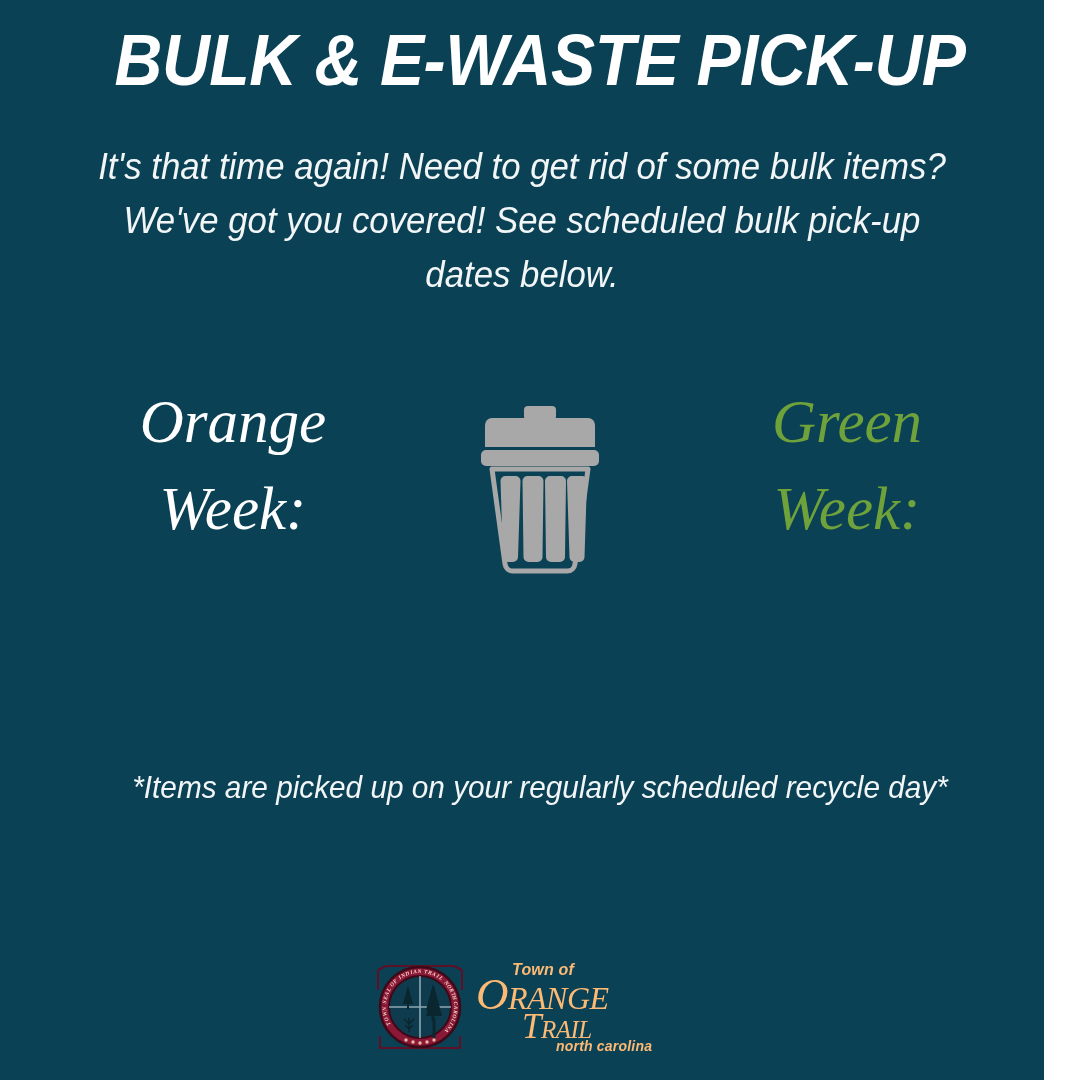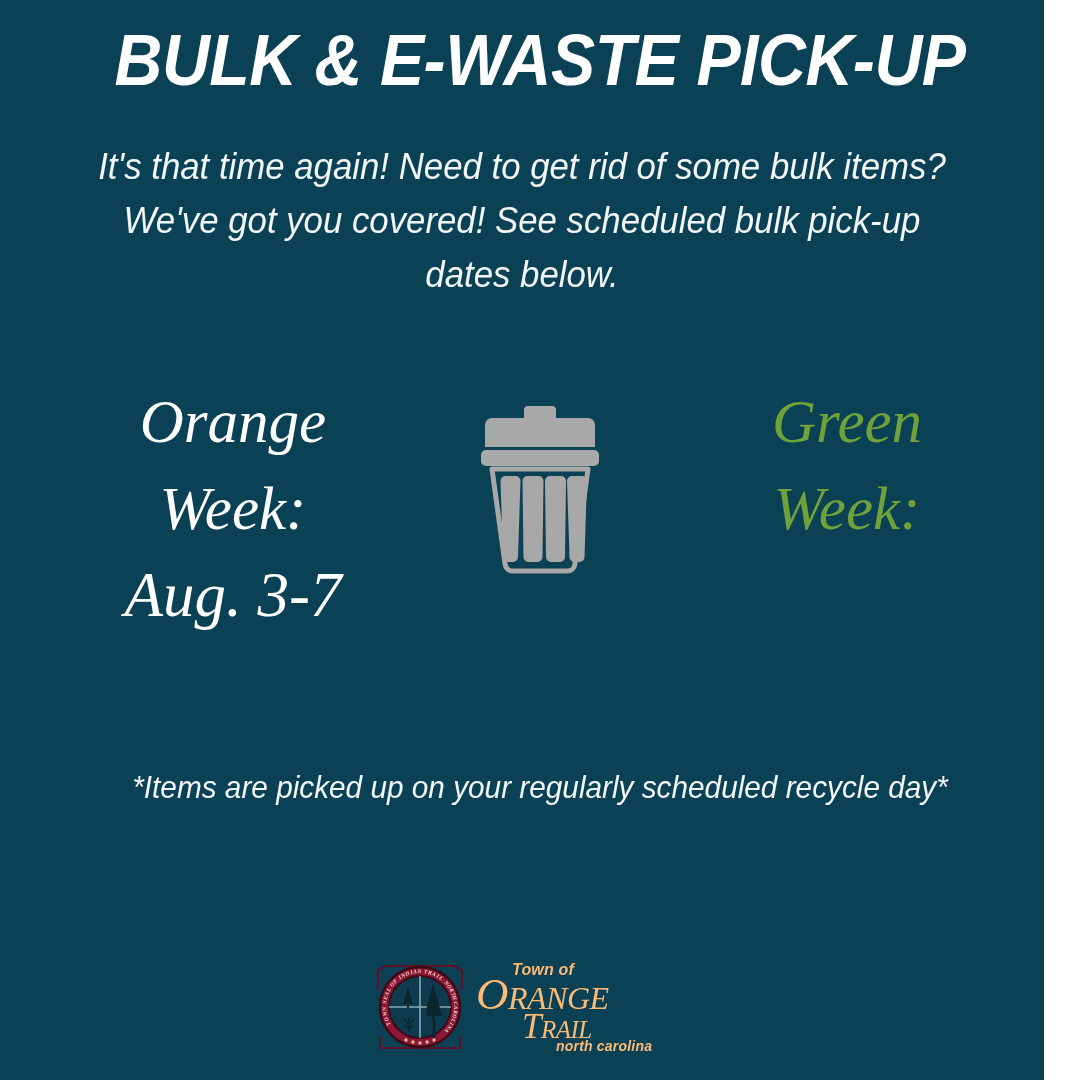--- a/index.html
+++ b/index.html
@@ -198,21 +198,20 @@
     <div>It's that time again! Need to get rid of some bulk items?</div>
     <div>We've got you covered! See scheduled bulk pick-up</div>
     <div>dates below.</div>
   </div>
 
   <div class="band">
 
     <div class="col col-left">
       <div class="week-label orange">Orange</div>
       <div class="week-label orange">Week:</div>
-      <div class="week-date">Aug. 3-7</div>
     </div>
 
     <div class="trash-wrap">
       <svg viewBox="0 0 128 180" width="128" height="180" aria-hidden="true">
         <g fill="#a8a8a8">
 
           <rect x="48" y="0" width="32" height="14" rx="4"></rect>
 
           <path d="M16 12 h96 a7 7 0 0 1 7 7 v22 h-110 v-22 a7 7 0 0 1 7 -7 z"></path>
 

